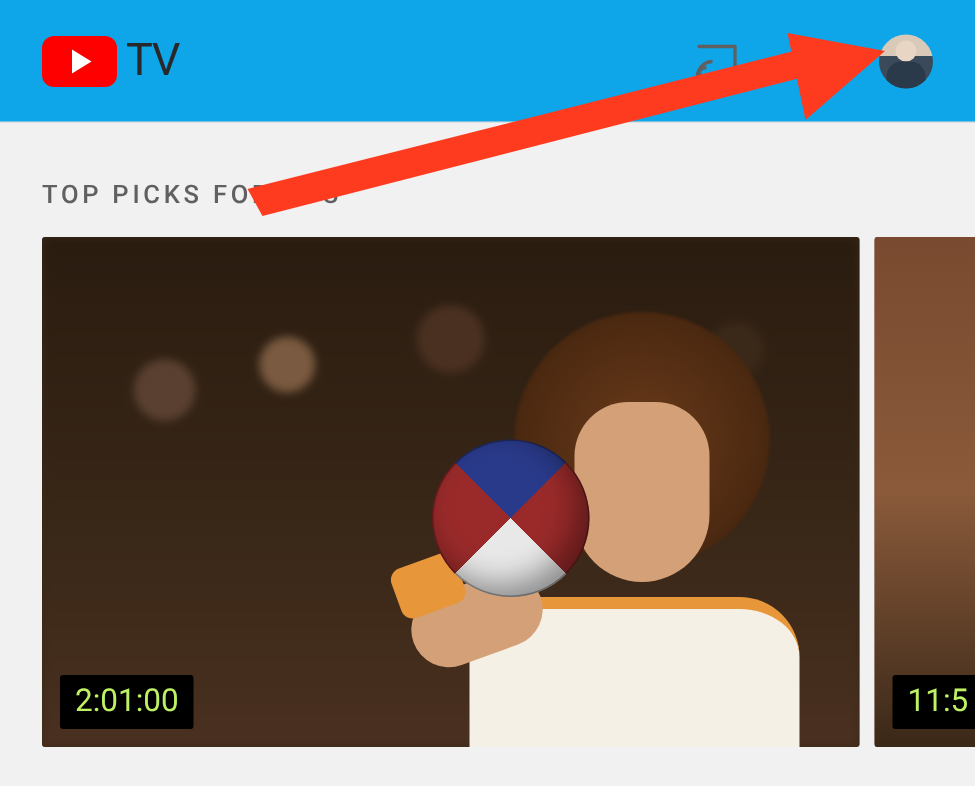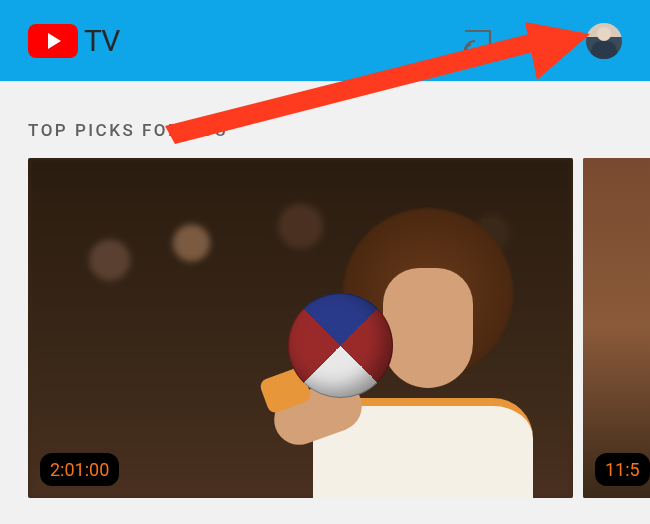--- a/index.html
+++ b/index.html
@@ -185,24 +185,24 @@
     
     .scene2-bg{
       position:absolute; inset:0;
       background: linear-gradient(180deg,#7a4a30 0%,#8a5a3a 50%,#3a2818 100%);
     }
     .duration-badge {
       position: absolute;
       left: 12px;
       bottom: 12px;
       background: #000;
-      color: #f97316;
-      font-size: 18px;
+      color: #bef264;
+      font-size: 21px;
       padding: 6px 10px;
-      border-radius: 12px;
+      border-radius: 2px;
       font-weight: 400;
     }
     .card.second .duration-badge{
       left:12px;
     }
     .annotation-arrow {
       position: absolute;
       top: 22px;
       left: 165px;
       pointer-events: none;

